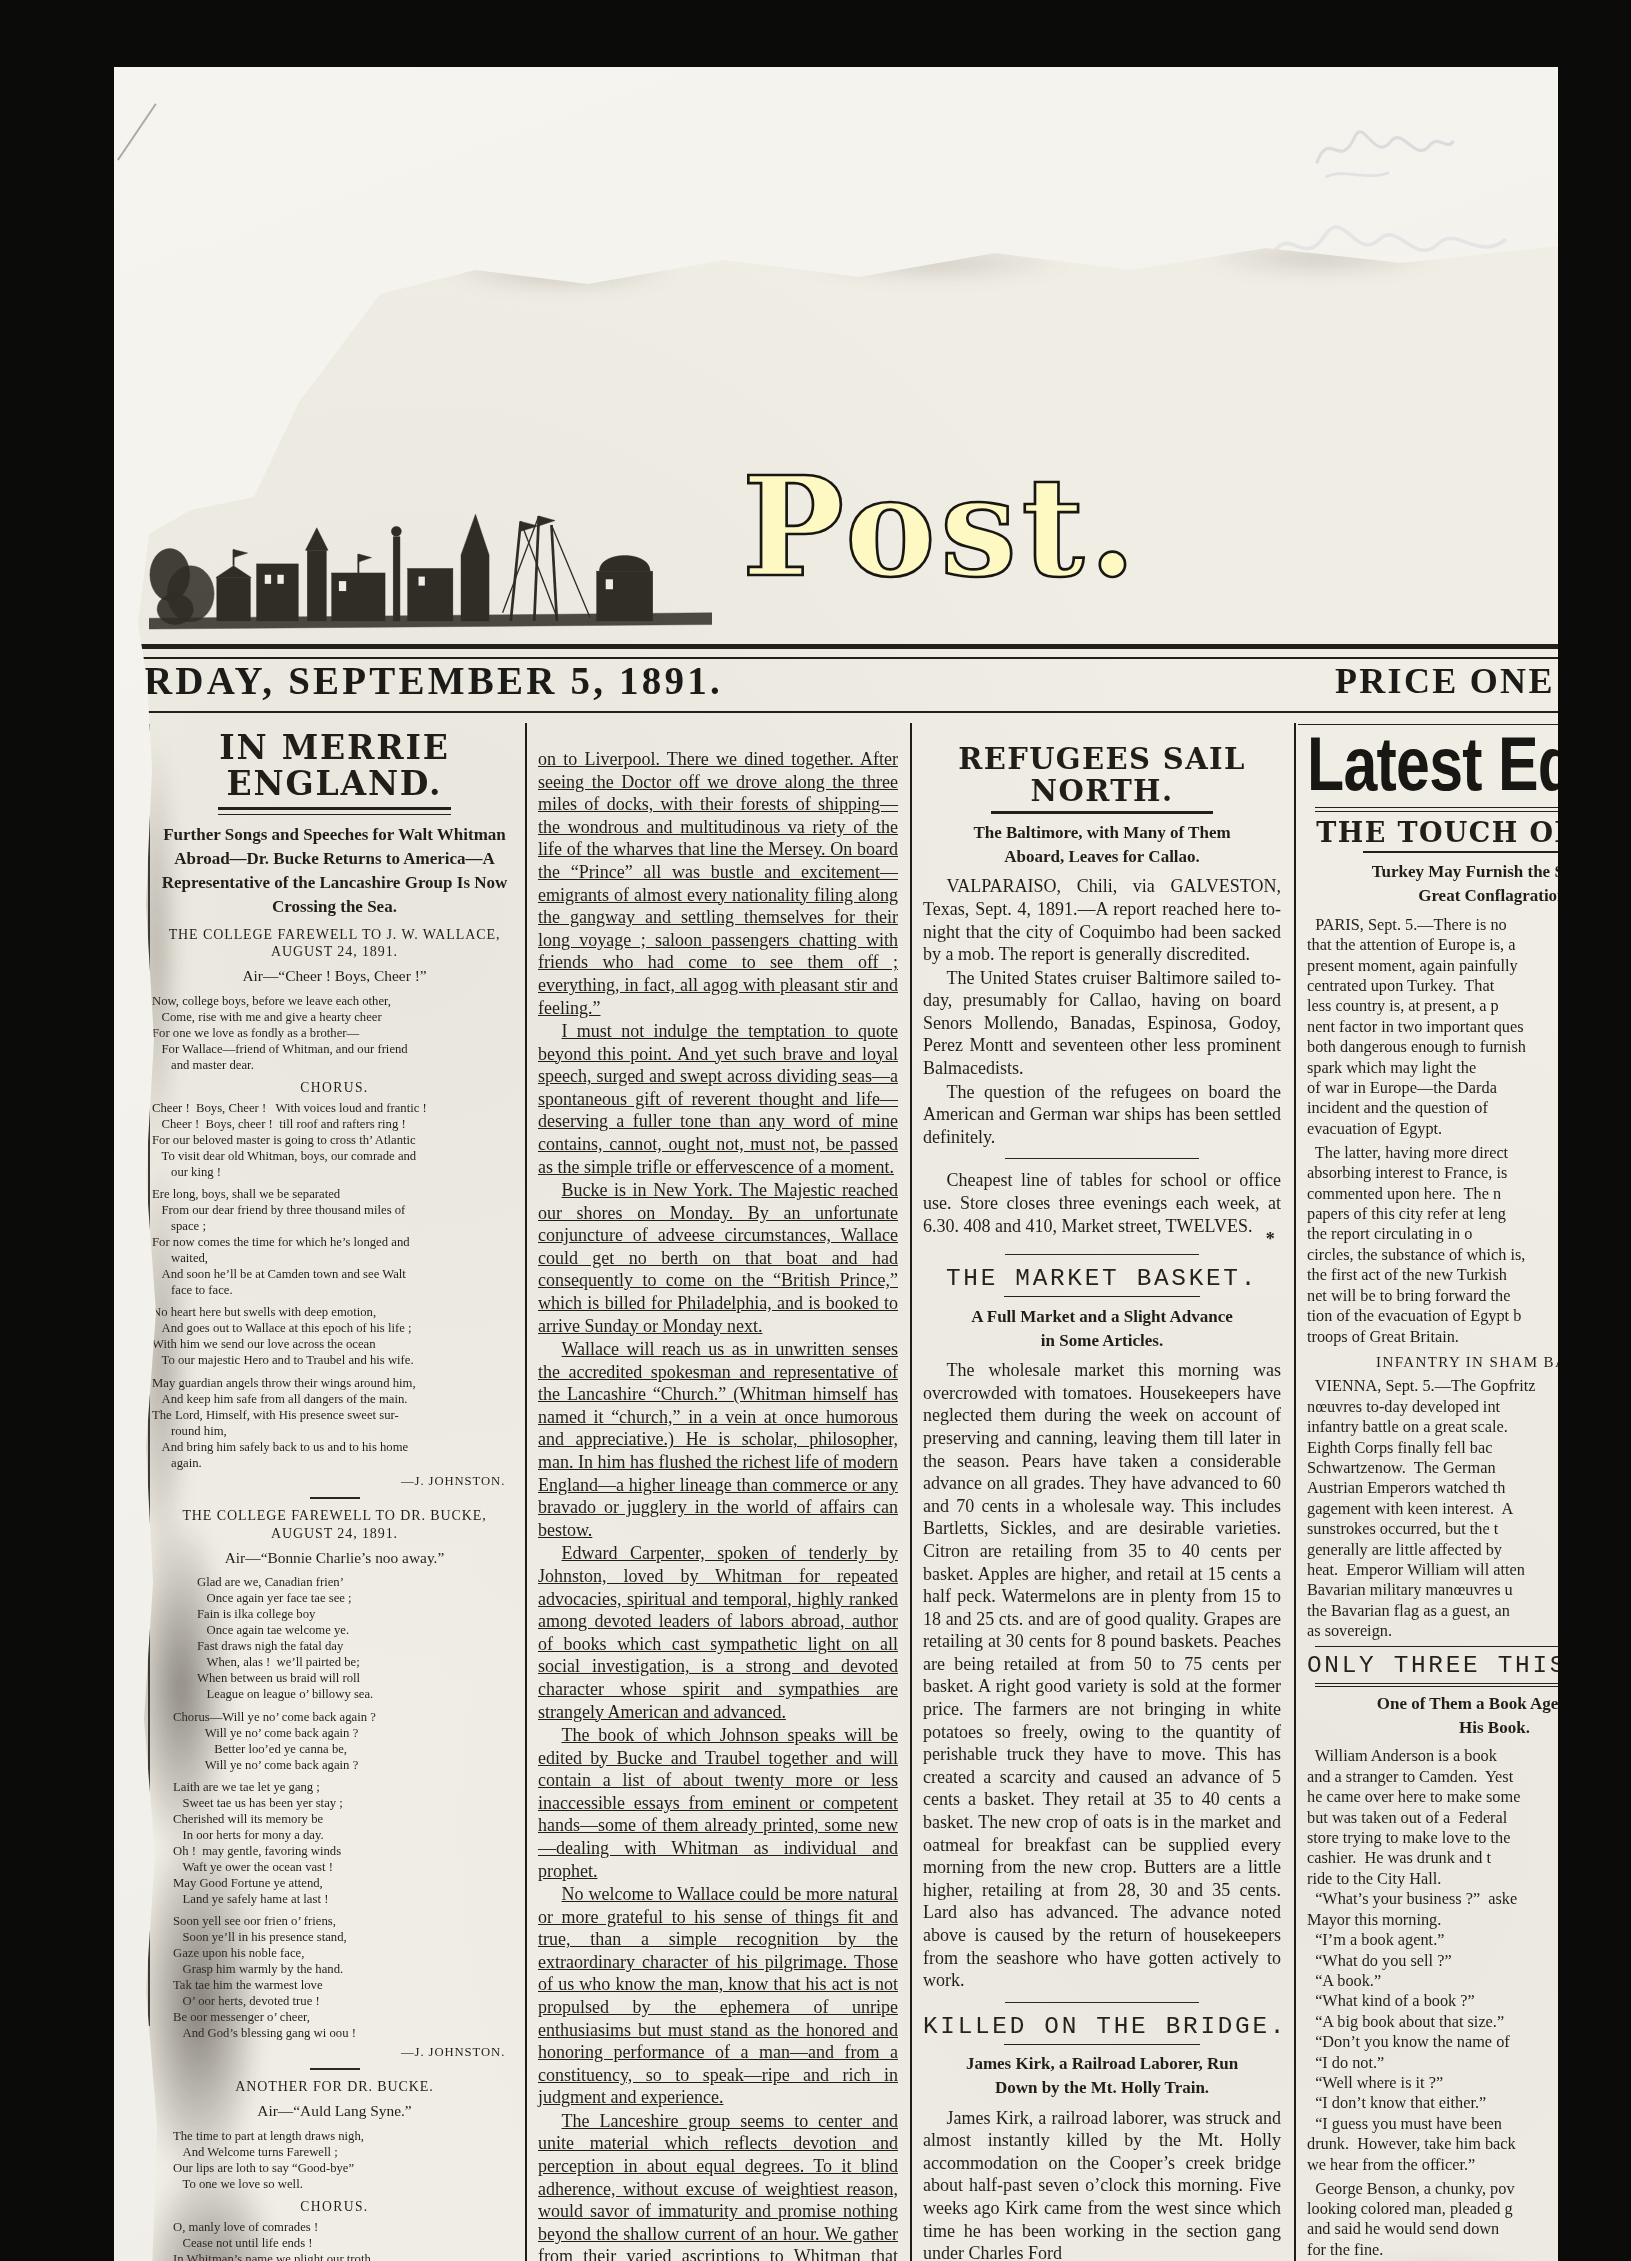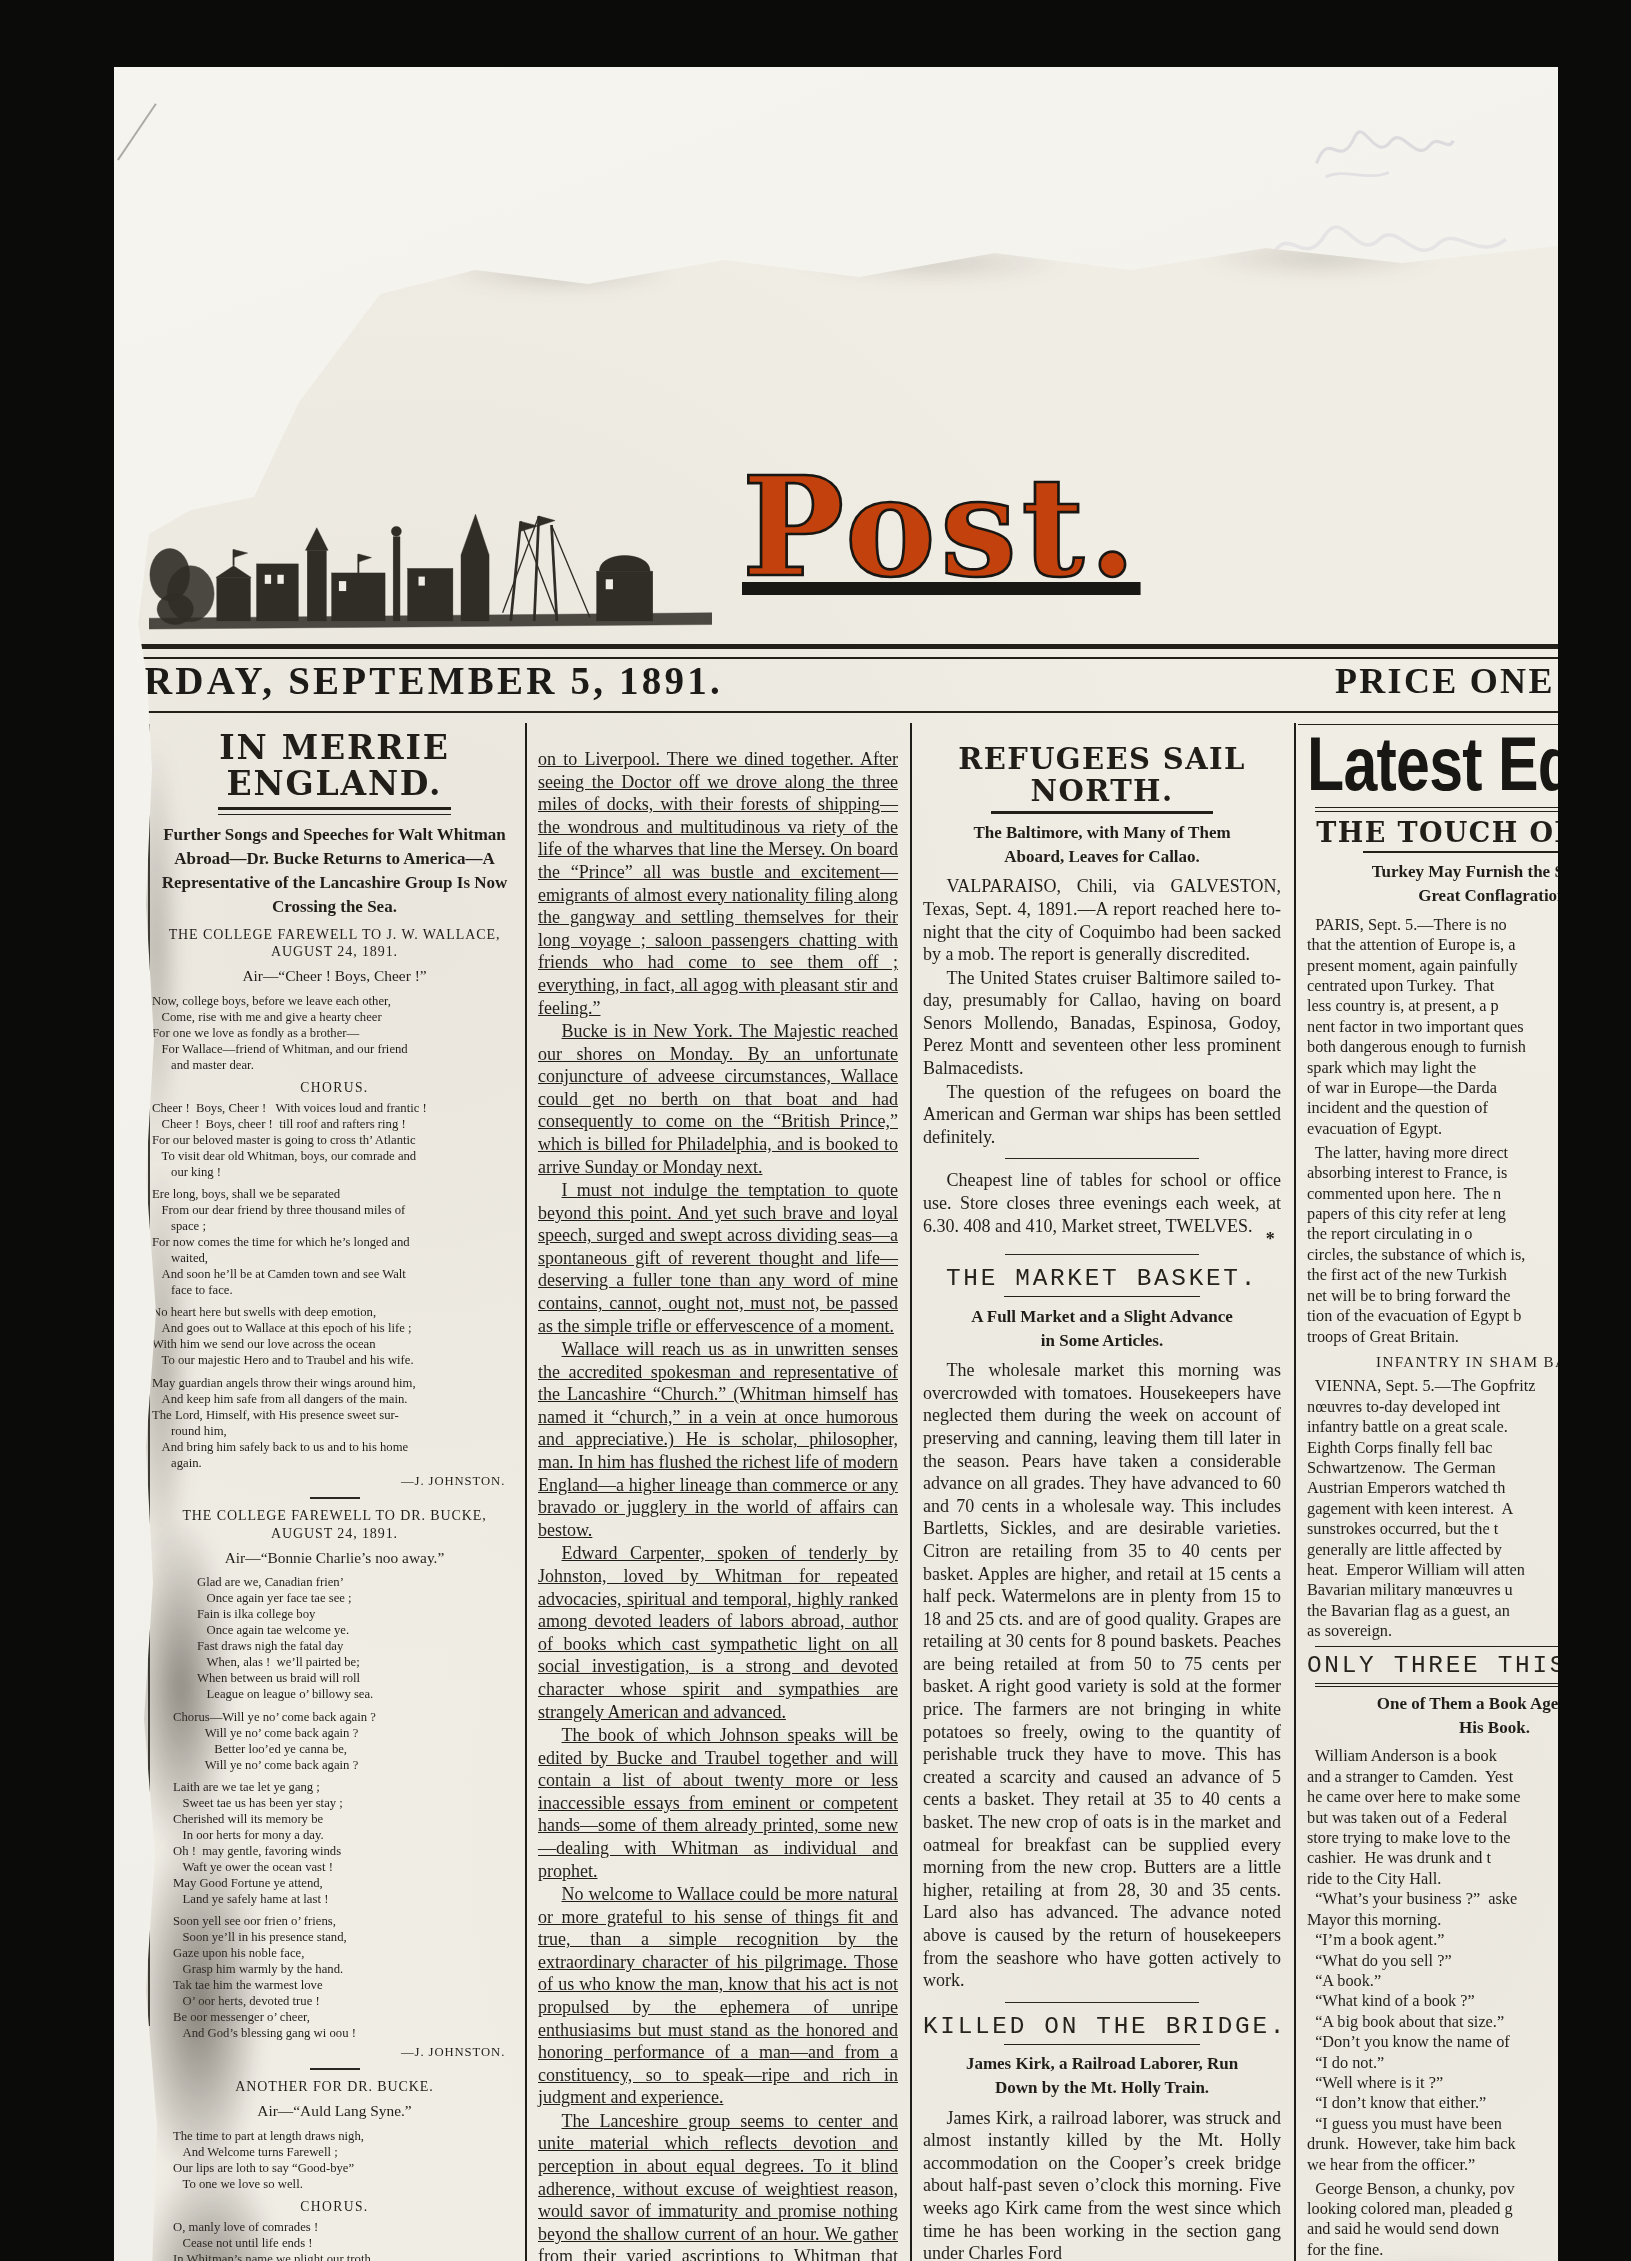--- a/index.html
+++ b/index.html
@@ -29,21 +29,21 @@
     background:
       radial-gradient(circle at 20% 30%, rgba(120,112,98,.06), transparent 40%),
       radial-gradient(circle at 80% 70%, rgba(120,112,98,.05), transparent 45%),
       #f0ede5;
   }
   .rule{position:absolute;background:#232019;}
   
   .post-title{
     position:absolute;left:742px;top:459px;width:398px;text-align:left;
     font-family:"DejaVu Serif",serif;font-weight:bold;font-size:136px;line-height:1;
-    color:#c2410c;-webkit-text-stroke:2.7px #191713;letter-spacing:4.5px;text-decoration:underline;
+    color:#fef9c3;-webkit-text-stroke:2.7px #191713;letter-spacing:4.5px;
   }
   .dl-left{
     position:absolute;left:144px;top:661px;
     font:700 39px/1 "Liberation Serif",serif;letter-spacing:3.2px;color:#1d1b17;
   }
   .dl-right{
     position:absolute;left:1335px;top:663px;
     font:700 36px/1 "Liberation Serif",serif;letter-spacing:2.3px;color:#1d1b17;white-space:nowrap;
   }
   
@@ -258,22 +258,22 @@
     <div class="chlabel">CHORUS.</div>
     <div class="verse ind1">O, manly love of comrades !
    Cease not until life ends !
 In Whitman’s name we plight our troth,
    And swear we’ll aye be friends.</div>
 
   </div>
 
   <div class="col col2">
     <div class="para noind">on to Liverpool.  There we dined together.  After seeing the Doctor off we drove along the three miles of docks, with their forests of shipping—the wondrous and multitudinous va riety of the life of the wharves that line the Mersey.  On board the “Prince” all was bustle and excitement—emigrants of almost every nationality filing along the gangway and settling themselves for their long voyage ; saloon passengers chatting with friends who had come to see them off ; everything, in fact, all agog with pleasant stir and feeling.”</div>
+    <div class="para">I must not indulge the temptation to quote beyond this point.  And yet such brave and loyal speech, surged and swept across dividing seas—a spontaneous gift of reverent thought and life—deserving a fuller tone than any word of mine contains, cannot, ought not, must not, be passed as the simple trifle or effervescence of a moment.</div>
     <div class="para">Bucke is in New York.  The Majestic reached our shores on Monday. By an unfortunate conjuncture of adveese circumstances, Wallace could get no berth on that boat and had consequently to come on the “British Prince,” which is billed for Philadelphia, and is booked to arrive Sunday or Monday next.</div>
-    <div class="para">I must not indulge the temptation to quote beyond this point.  And yet such brave and loyal speech, surged and swept across dividing seas—a spontaneous gift of reverent thought and life—deserving a fuller tone than any word of mine contains, cannot, ought not, must not, be passed as the simple trifle or effervescence of a moment.</div>
     <div class="para">Wallace will reach us as in unwritten senses the accredited spokesman and representative of the Lancashire “Church.”  (Whitman himself has named it “church,” in a vein at once humorous and appreciative.)  He is scholar, philosopher, man.  In him has flushed the richest life of modern England—a higher lineage than commerce or any bravado or jugglery in the world of affairs can bestow.</div>
     <div class="para">Edward Carpenter, spoken of tenderly by Johnston, loved by Whitman for repeated advocacies, spiritual and temporal, highly ranked among devoted leaders of labors abroad, author of books which cast sympathetic light on all social investigation, is a strong and devoted character whose spirit and sympathies are strangely American and advanced.</div>
     <div class="para">The book of which Johnson speaks will be edited by Bucke and Traubel together and will contain a list of about twenty more or less inaccessible essays from eminent or competent hands—some of them already printed, some new—dealing with Whitman as individual and prophet.</div>
     <div class="para">No welcome to Wallace could be more natural or more grateful to his sense of things fit and true, than a simple recognition by the extraordinary character of his pilgrimage.  Those of us who know the man, know that his act is not propulsed by the ephemera of unripe enthusiasims but must stand as the honored and honoring performance of a man—and from a constituency, so to speak—ripe and rich in judgment and experience.</div>
     <div class="para">The Lanceshire group seems to center and unite material which reflects devotion and perception in about equal degrees.  To it blind adherence, without excuse of weightiest reason, would savor of immaturity and promise nothing beyond the shallow current of an hour.  We gather from their varied ascriptions to Whitman that they accept in him all those marvellous gifts of person and prophecy which left him above merely literary finesse and fame.  They read him Emancipator—a giver of new life to art itself, as to man, out of an abundance his own, and to rescue th’ actual song and</div>
   </div>
 
   <div class="col col3">
     <h2 class="head3">REFUGEES SAIL NORTH.</h2>
     <div class="hr-under"></div>

